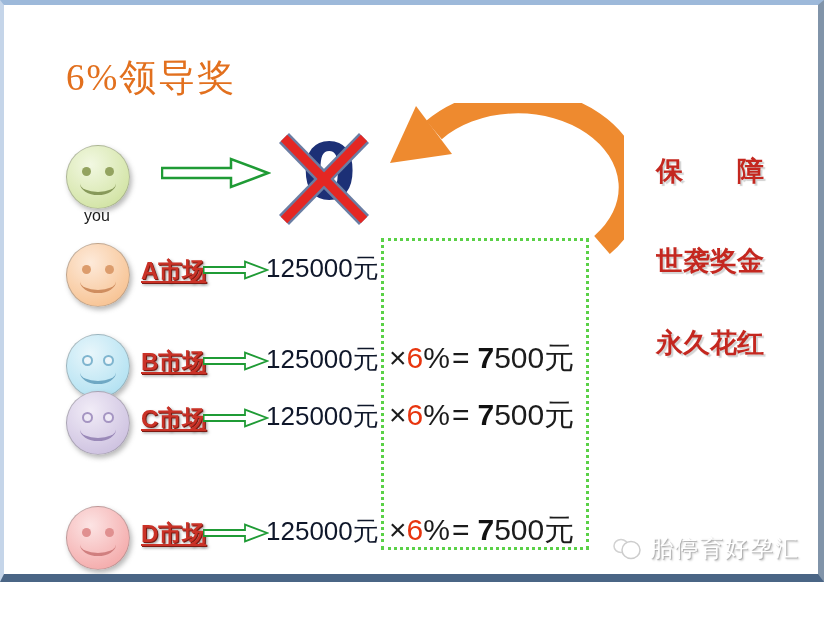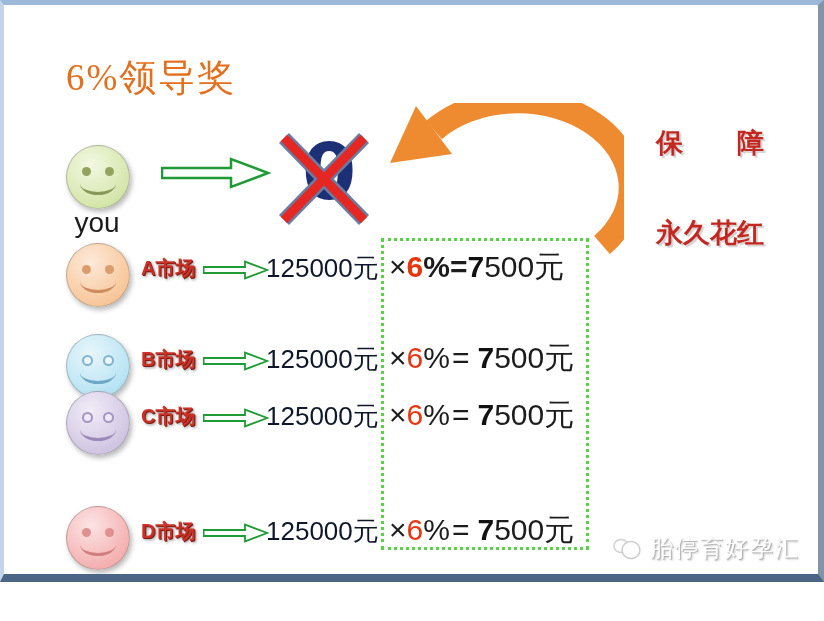--- a/index.html
+++ b/index.html
@@ -28,36 +28,36 @@
   .s-a .eye{background:#dc9c6c}.s-a .mouth{border-color:#cf8d5f}
   .s-b{background:radial-gradient(circle at 38% 30%,#e8f6fb,#b9e4f3 70%,#a2dbf0);}
   .s-b .eye{background:#eef6fa;border:2px solid #7fb5cf;width:7px;height:7px;top:20px}
   .s-b .mouth{border-color:#6fa8c4}
   .s-c{background:radial-gradient(circle at 38% 30%,#f1ecf7,#d2c7e3 70%,#c4b7da);}
   .s-c .eye{background:#efeaf6;border:2px solid #a595c2;width:7px;height:7px;top:20px}
   .s-c .mouth{border-color:#9a89b8}
   .s-d{background:radial-gradient(circle at 38% 30%,#fce4e4,#f5b2b2 70%,#f1a0a0);}
   .s-d .eye{background:#e09090}.s-d .mouth{border-color:#d07f7f}
 
-  .you-label{left:58px;top:202px;width:70px;text-align:center;font-size:28px;color:#1a1a1a;}
+  .you-label{left:58px;top:202px;width:70px;text-align:center;font-size:16px;color:#1a1a1a;}
 
   .zero{left:298px;top:128px;font-size:78px;font-weight:800;color:#1c3076;line-height:1;
         font-family:"DejaVu Sans","Liberation Sans",sans-serif;}
 
   
   .benefit{left:652px;width:150px;font-size:27px;font-weight:700;color:#c4271f;
-    text-shadow:2px 2px 1px rgba(0,0,0,0.18),-1px -1px 0 rgba(255,255,255,0.7);}
+    text-shadow:2px 2px 1px rgba(0,0,0,0.18),-1px -1px 0 rgba(255,255,255,0.7);margin-top:28px;}
   .b1{top:120px}.b2{top:210px}.b3{top:292px}
 
   
   .row{position:absolute;left:0;width:100%;height:80px;}
   .r0{top:232px}.r1{top:323px}.r2{top:380px}.r3{top:495px}
   .row .smiley{left:62px;top:6px;}
-  .market-label{position:absolute;left:137px;top:18px;font-size:20px;font-weight:700;color:#ca3227;
-    text-shadow:1px 1px 0 #7d1a12,2px 2px 3px rgba(120,120,120,0.8);}
+  .market-label{position:absolute;left:137px;top:18px;font-size:24px;font-weight:700;color:#ca3227;
+    text-shadow:1px 1px 0 #7d1a12,2px 2px 3px rgba(120,120,120,0.8);text-decoration:underline;}
   .row-arrow{position:absolute;left:199px;top:22px;width:66px;height:22px;}
   .amount{position:absolute;left:262px;top:14px;font-size:26px;color:#0f172a;}
   .formula{position:absolute;left:385px;top:10px;font-size:30px;color:#1c1c1c;white-space:nowrap;}
   .formula .rate{color:#e8350e;}
   .formula .lead{font-weight:700;color:#111;}
   .r0 .formula .rate,.r0 .formula .pct,.r0 .formula .eq{font-weight:700;}
   .r1 .eq,.r2 .eq,.r3 .eq{margin-right:8px;margin-left:2px;}
 
   .dashed-box{left:377px;top:233px;width:202px;height:306px;border:3px dotted #5ad147;}
 
@@ -91,38 +91,36 @@
     <line x1="9" y1="7" x2="89" y2="89" stroke="#e42723" stroke-width="9"></line>
     <line x1="89" y1="7" x2="9" y2="89" stroke="#e42723" stroke-width="9"></line>
   </svg>
 
   <svg class="abs" style="left:380px;top:98px;width:240px;height:165px;" viewBox="0 0 240 165">
     <path d="M 218 142 A 102 78 0 0 0 50 27" fill="none" stroke="#ee8a2f" stroke-width="24"></path>
     <polygon points="6,60 68,51 32,3" fill="#ee8a2f"></polygon>
   </svg>
 
   <div class="abs benefit b1">保　　障</div>
-  <div class="abs benefit b2">永久花红</div>
+  <div class="abs benefit b2">世袭奖金</div>
+  <div class="abs benefit b3">永久花红</div>
 
   <div class="abs dashed-box"></div>
 
   <div class="row r0">
     <div class="smiley s-a">
       <div class="eye l"></div>
         <div class="eye r"></div>
         <div class="mouth"></div>
       </div>
     <div class="market-label">A市场</div>
     <svg class="row-arrow" viewBox="0 0 110 34">
       <polygon points="1,12 70,12 70,3 107,17 70,31 70,22 1,22" fill="#ffffff" stroke="#1f9b35" stroke-width="3"></polygon>
       </svg>
     <div class="amount">125000元</div>
-    <div class="formula">
-      <span class="times">×</span><span class="rate">6</span><span class="pct">%</span><span class="eq">=</span><span class="lead">7</span><span class="tail">500元</span>
-    </div>
   </div>
 
   <div class="row r1">
     <div class="smiley s-b">
       <div class="eye l"></div>
         <div class="eye r"></div>
         <div class="mouth"></div>
       </div>
     <div class="market-label">B市场</div>
     <svg class="row-arrow" viewBox="0 0 110 34">

